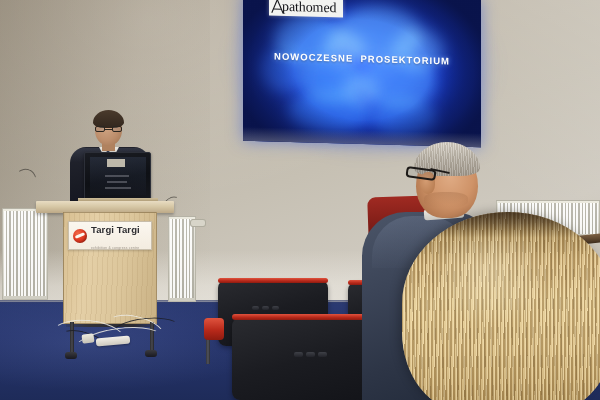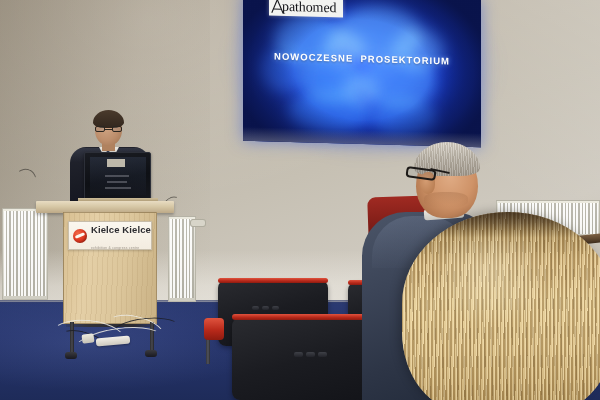--- a/index.html
+++ b/index.html
@@ -606,21 +606,21 @@
   <div class="laptop-base"></div>
 
   <div class="podium-top"></div>
   <div class="podium-panel">
     <div class="podium-wood-grain"></div>
   </div>
 
   <div class="sign">
     <span class="sign-logo"></span>
     <span class="sign-text">
-      <span class="sign-title">Kielce Kielce</span>
+      <span class="sign-title">Targi Targi</span>
       <span class="sign-sub">exhibition &amp; congress centre</span>
     </span>
   </div>
 
   <div class="podium-cross"></div>
   <div class="podium-leg leg-a"></div>
   <div class="podium-leg leg-b"></div>
   <div class="podium-foot foot-a"></div>
   <div class="podium-foot foot-b"></div>
 

